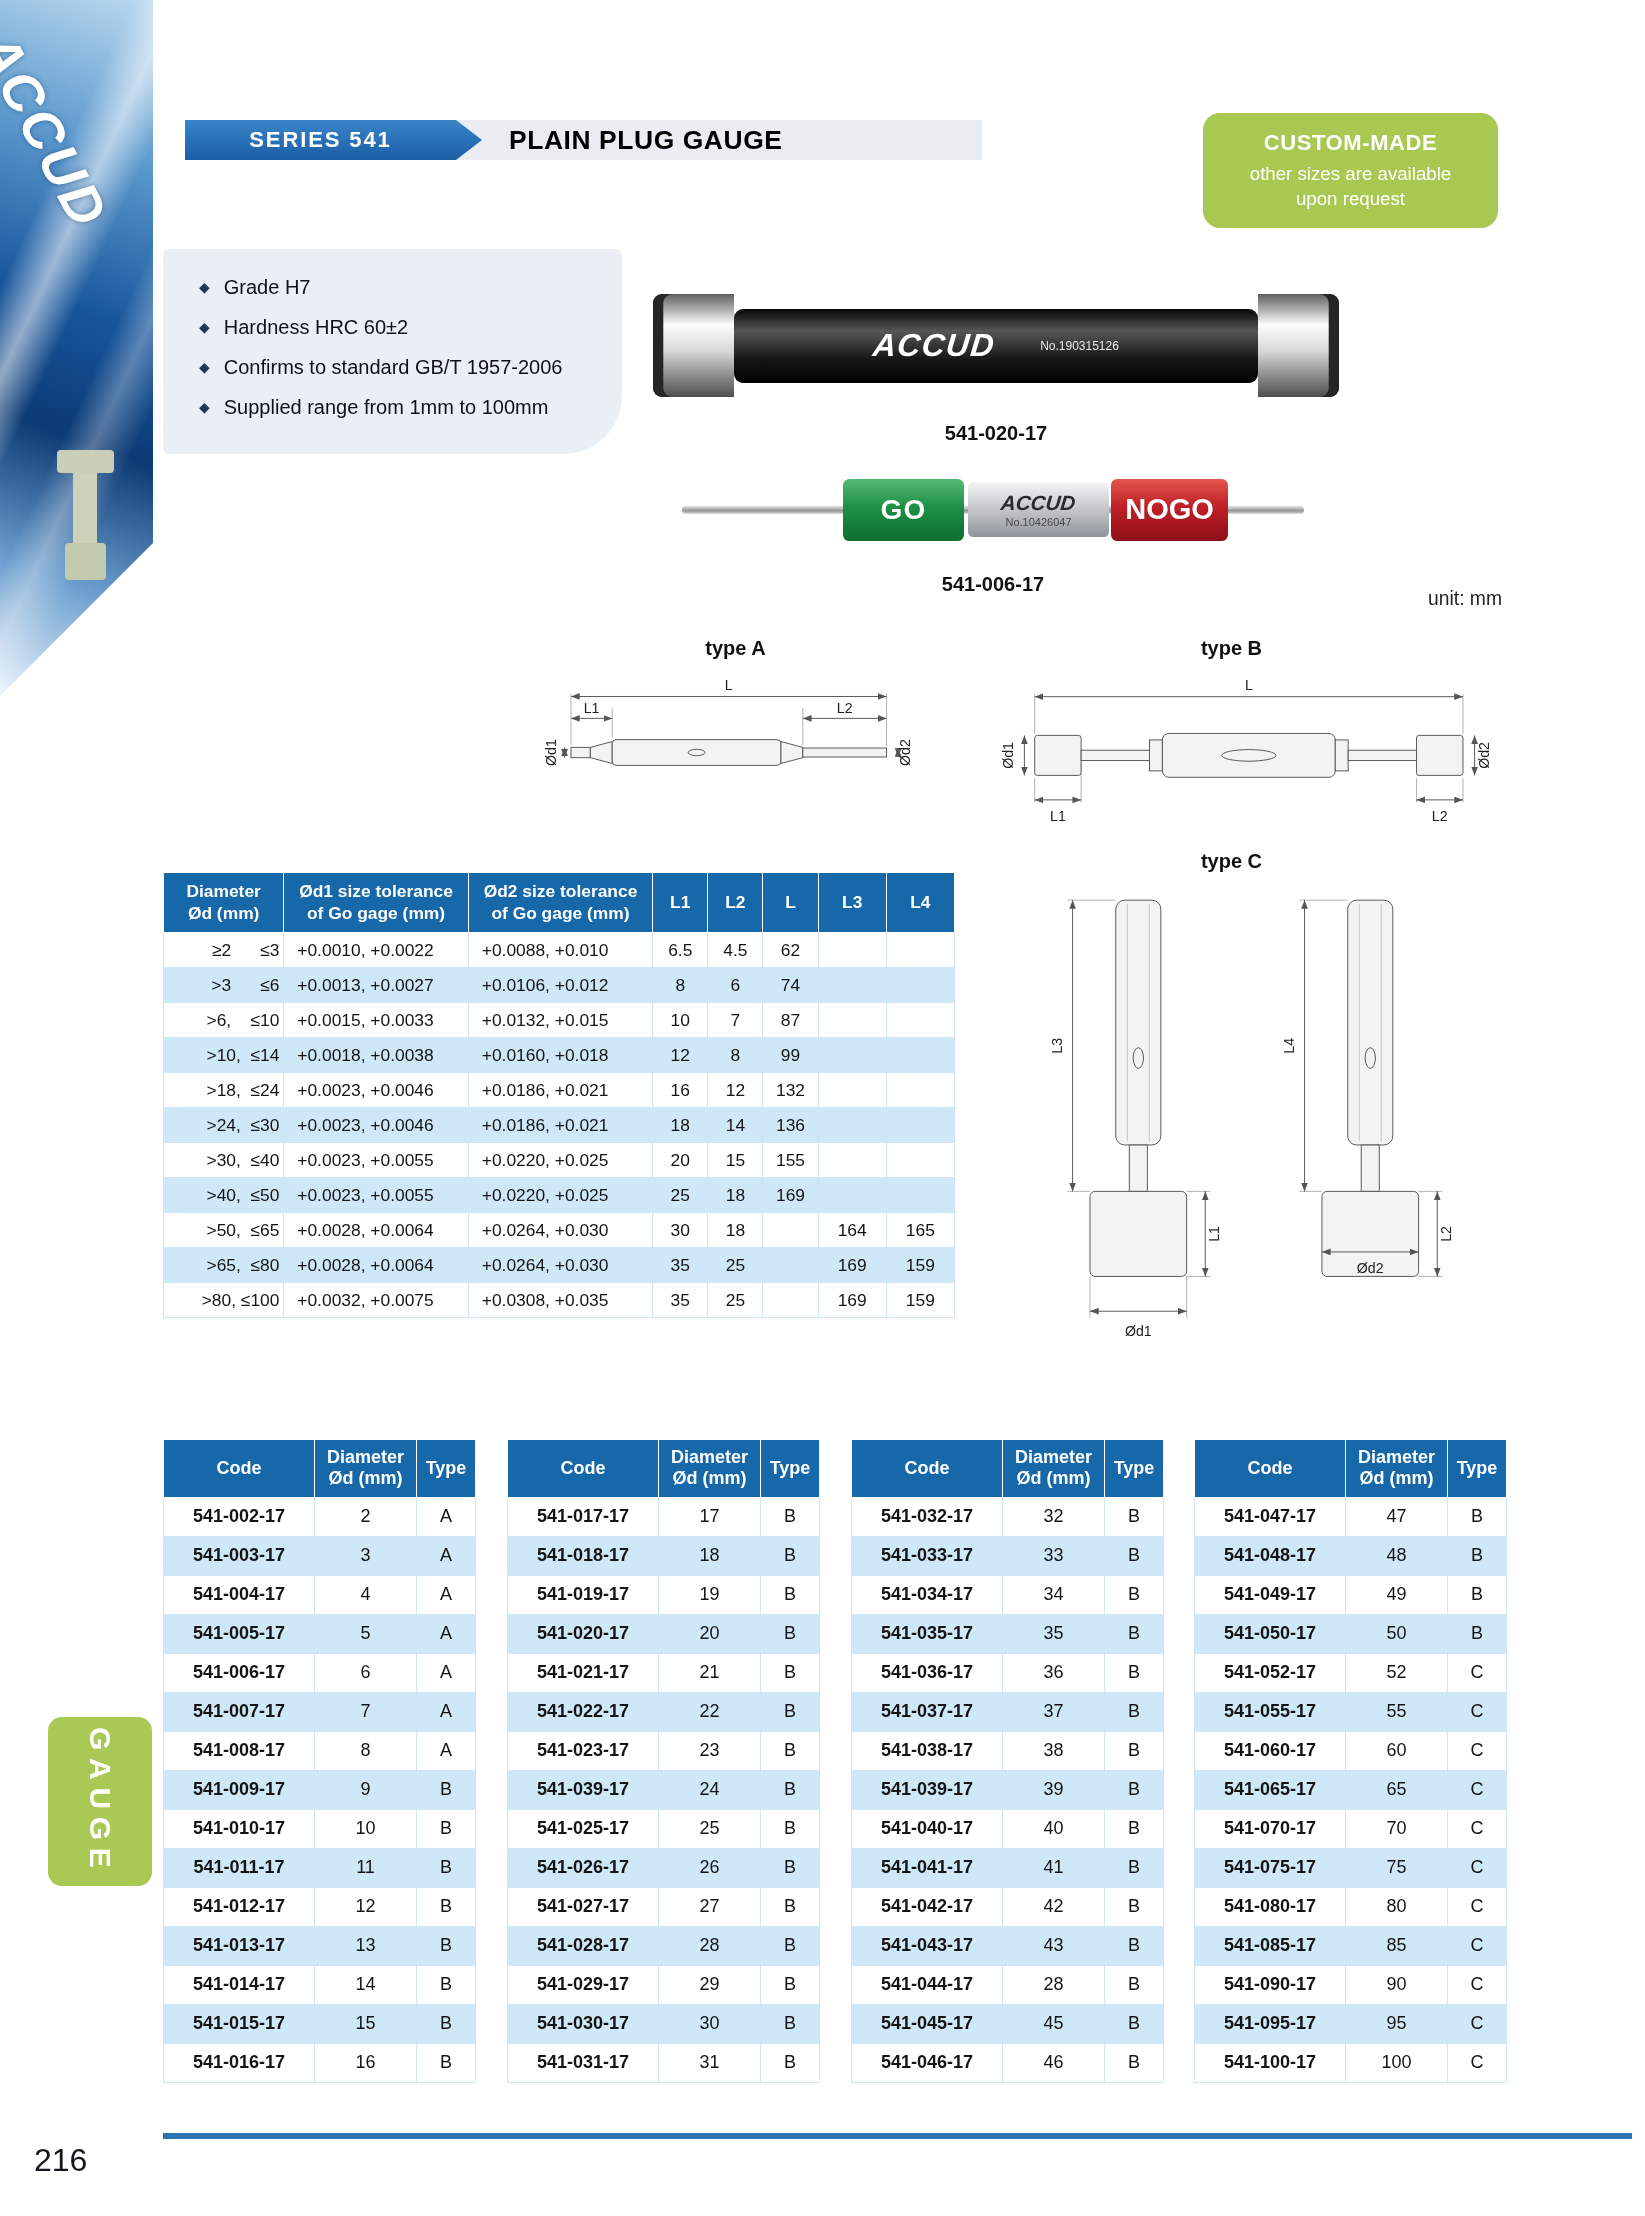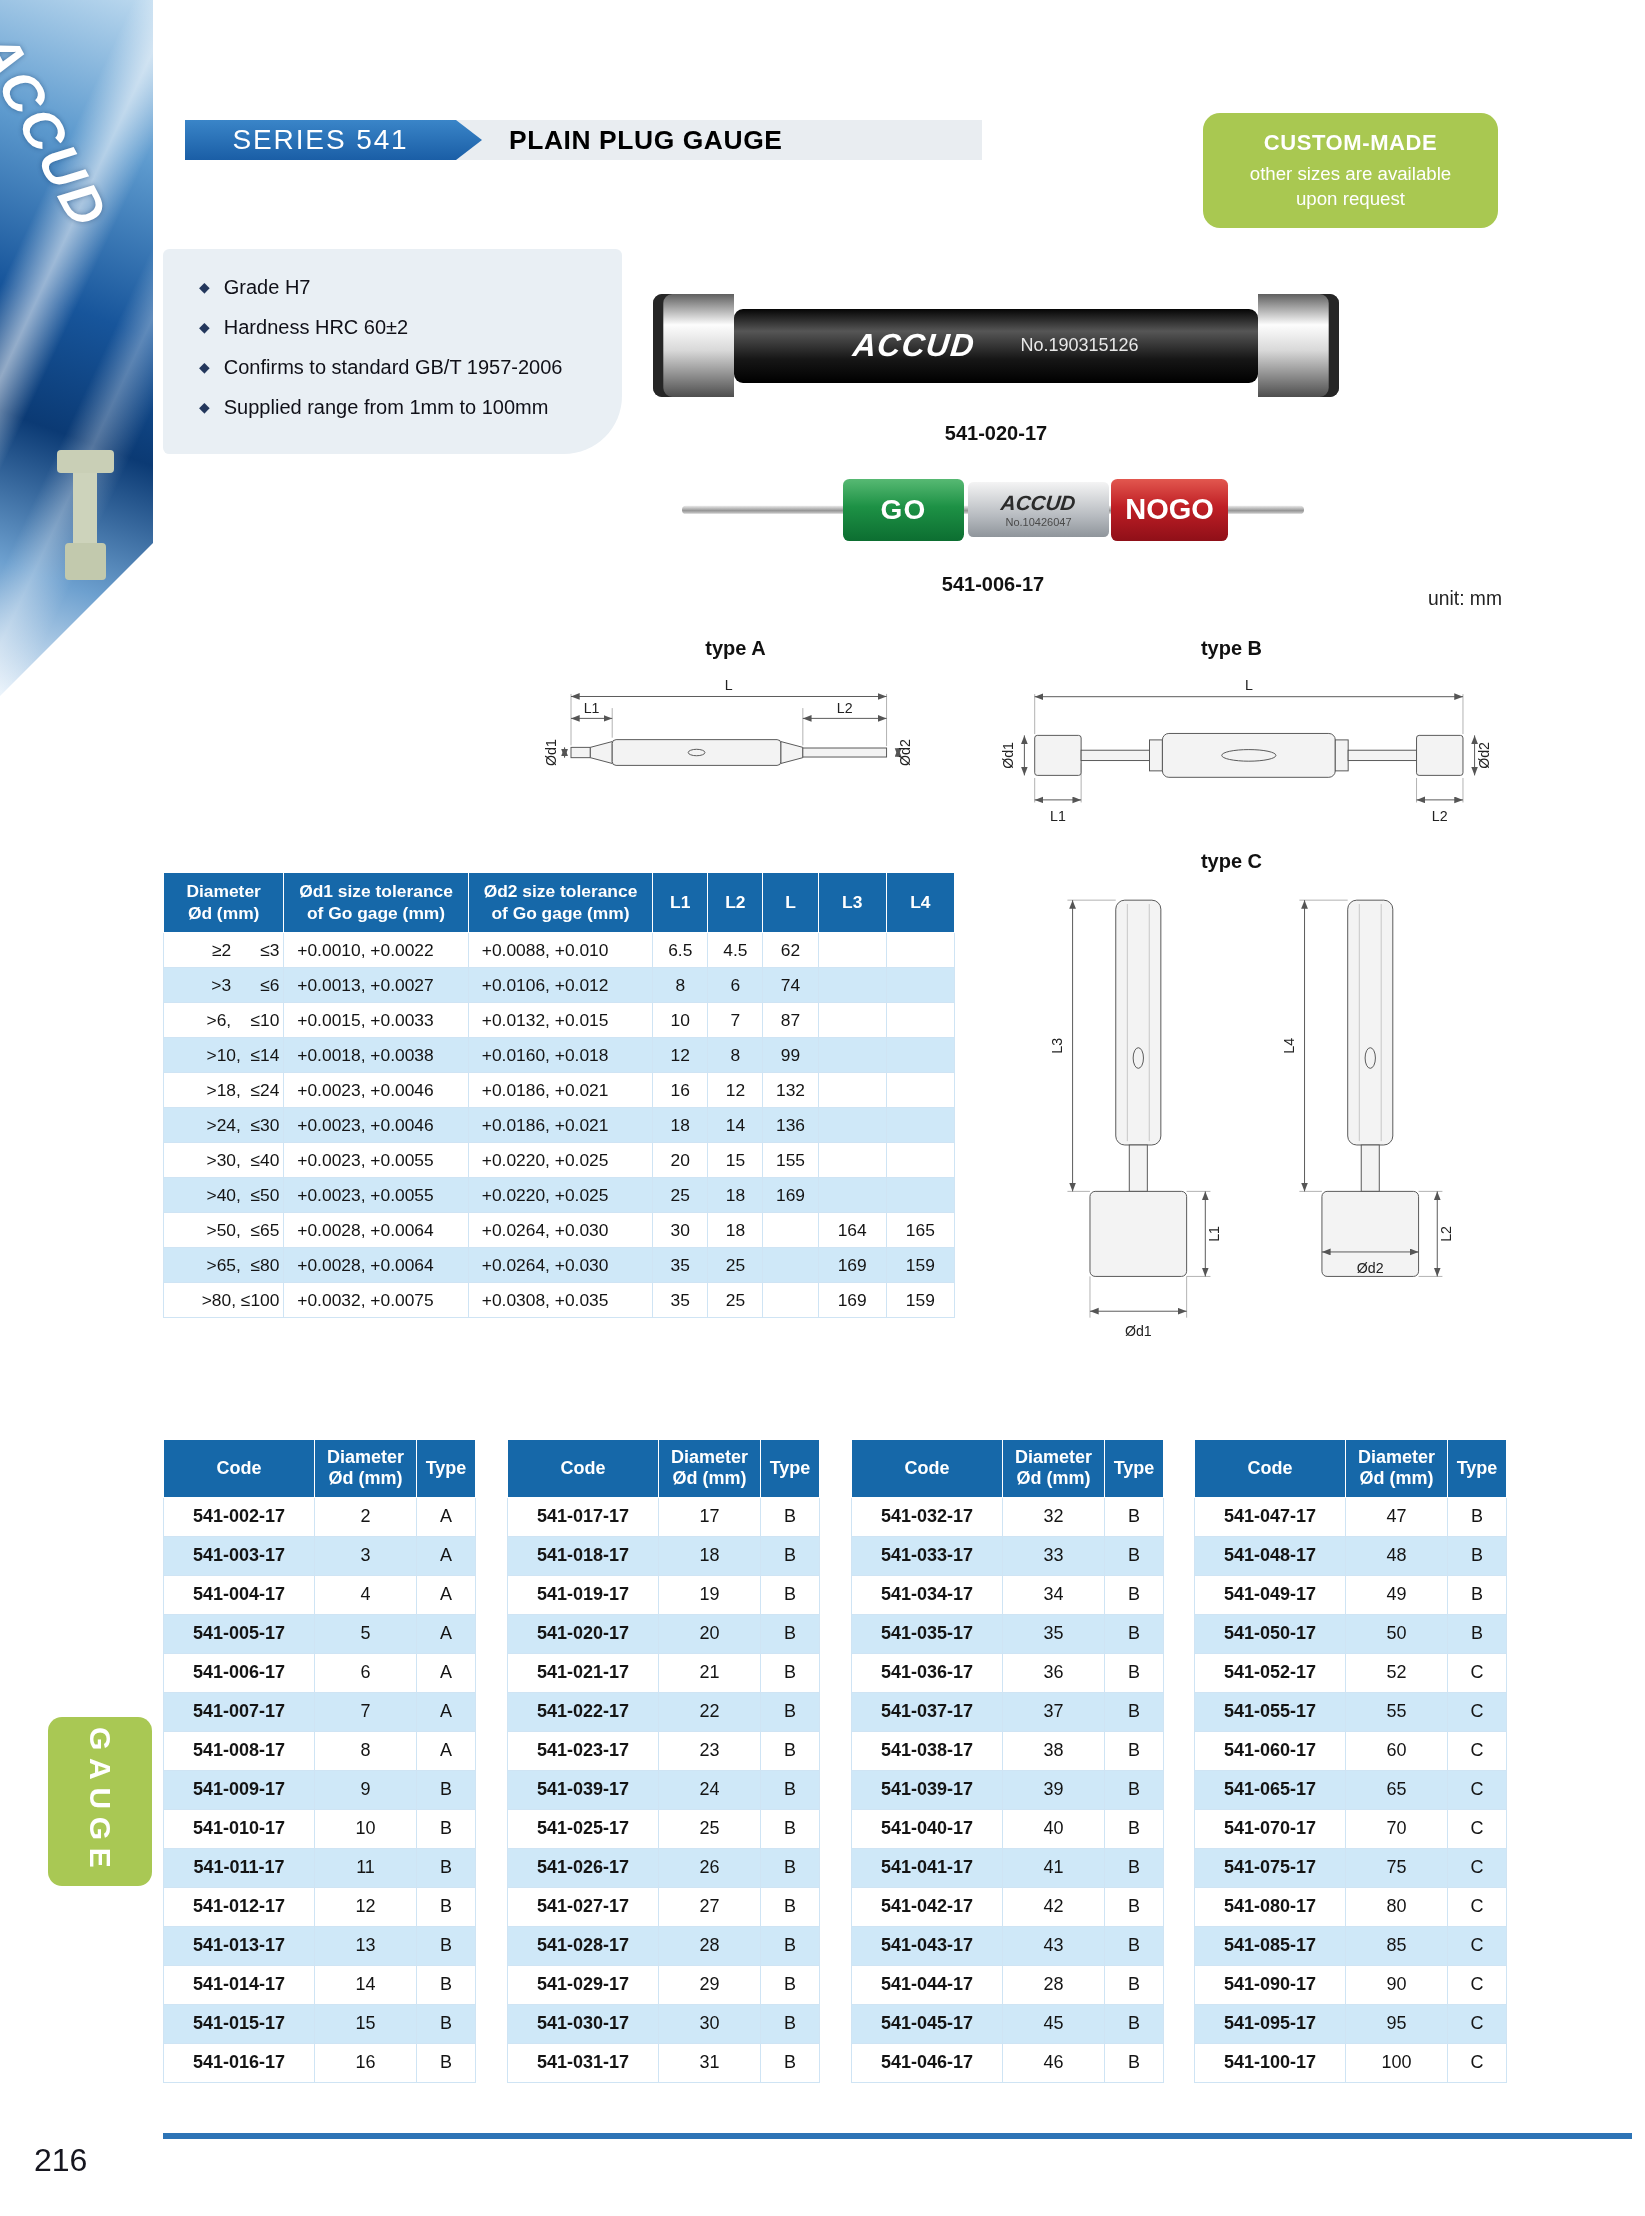--- a/index.html
+++ b/index.html
@@ -23,21 +23,21 @@
   .gauge-tab {position:absolute; left:48px; top:1717px; width:104px; height:169px;
     background:#a9c854; border-radius:14px; display:flex; align-items:center; justify-content:center;}
   .gauge-tab span {writing-mode:vertical-rl; font-weight:bold; font-size:30px; color:#fff; letter-spacing:7.7px;}
   .page-number {position:absolute; left:34px; top:2142px; font-size:32px; color:#16161f;}
 
   
   .banner-gray {position:absolute; left:185px; top:120px; width:797px; height:40px; background:#e9edf1;}
   .banner-blue {position:absolute; left:185px; top:120px; width:297px; height:40px;
     background:linear-gradient(180deg,#3a85c8,#1a5ea6);
     clip-path:polygon(0 0,calc(100% - 26px) 0,100% 50%,calc(100% - 26px) 100%,0 100%);
-    color:#fff; font-weight:normal; font-size:28px; letter-spacing:1.9px;
+    color:#fff; font-weight:bold; font-size:22px; letter-spacing:1.9px;
     display:flex; align-items:center; justify-content:center; padding-right:26px; box-sizing:border-box;}
   .page-title {position:absolute; left:509px; top:120px; height:40px; display:flex; align-items:center;
     font-size:26.4px; font-weight:bold; color:#000000; letter-spacing:0.6px;}
   .custom-box {position:absolute; left:1203px; top:113px; width:295px; height:115px; background:#a9c851;
     border-radius:17px; color:#fff; text-align:center; padding-top:17px; box-sizing:border-box;}
   .custom-title {font-size:22px; font-weight:bold; letter-spacing:0.6px; margin-bottom:6.4px;}
   .custom-line {font-size:18.7px; line-height:1.3;}
 
   
   .features-box {position:absolute; left:163px; top:249px; width:459px; height:205px;
@@ -47,21 +47,21 @@
 
   
   .gauge1 {position:absolute; left:653px; top:277px; width:686px; height:137px; display:flex; align-items:center;}
   .cap {width:81px; height:103px;
     background:linear-gradient(180deg,#5f5f5f 0%,#fdfdfd 30%,#d8d8d8 55%,#4e4e4e 100%); position:relative; flex:none;}
   .cap.left {border-radius:9px 0 0 9px; box-shadow:inset 10.3px 0 0 #262626;}
   .cap.right {border-radius:0 9px 9px 0; box-shadow:inset -10.3px 0 0 #262626;}
   .g1body {flex:1; height:74px; background:linear-gradient(180deg,#050505 0%,#565656 30%,#161616 68%,#000 100%);
     border-radius:9px; display:flex; align-items:center; justify-content:center; gap:45px; z-index:1;}
   .brand1 {font-style:italic; font-weight:bold; font-size:32px; color:#fff; transform:skewX(-6deg); letter-spacing:1.3px;}
-  .serial1 {font-size:18px; color:#e8e8e8;}
+  .serial1 {font-size:12px; color:#e8e8e8;}
   .p-label {position:absolute; text-align:center; font-weight:bold; font-size:20px; color:#111;}
 
   .gauge2 {position:absolute; left:682px; top:475px; width:622px; height:70px;}
   .rod {position:absolute; left:0; right:0; top:50%; height:8.4px; transform:translateY(-50%);
     background:linear-gradient(180deg,#eaeaea,#969696 60%,#cfcfcf); border-radius:3.9px;}
   .go-block {position:absolute; left:161px; top:3.9px; width:121px; height:62px;
     background:linear-gradient(180deg,#57b973 0%,#1d9145 45%,#0c6e31 100%); border-radius:6.4px;
     display:flex; align-items:center; justify-content:center; color:#fff; font-weight:bold; font-size:28px; letter-spacing:1.3px;}
   .mid-block {position:absolute; left:286px; top:7px; width:141px; height:55px;
     background:linear-gradient(180deg,#f4f4f4,#b9bdc2 60%,#8f959b); border-radius:5.2px;

